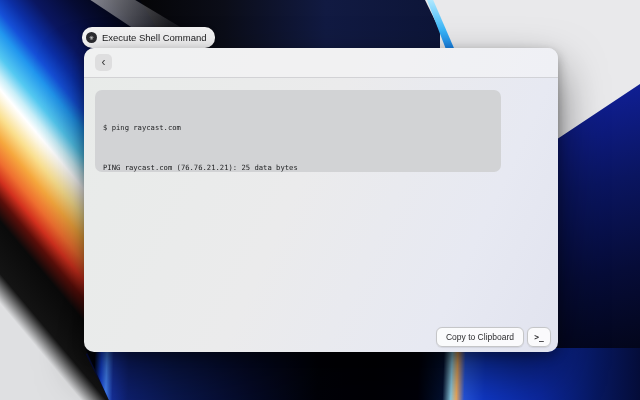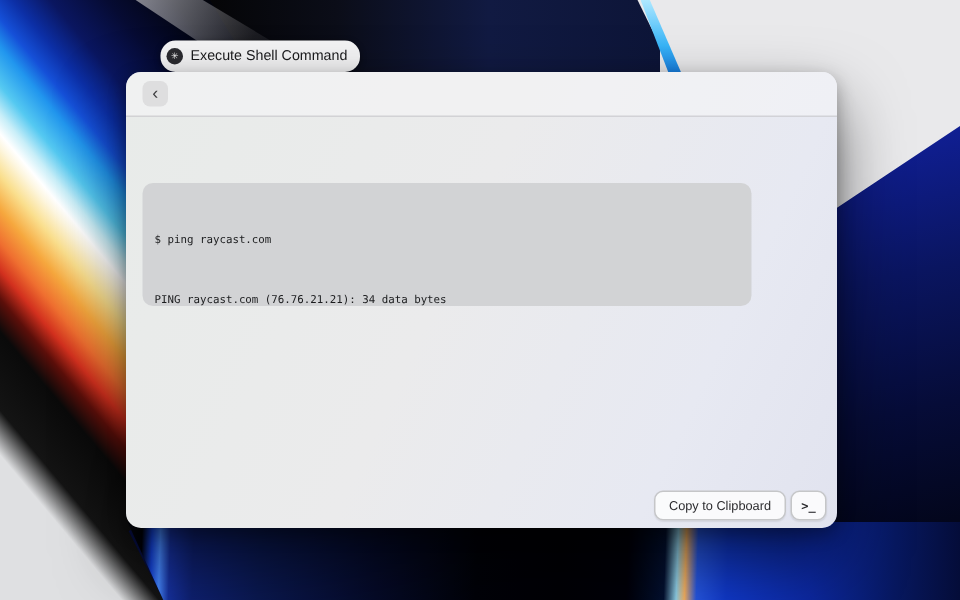--- a/index.html
+++ b/index.html
@@ -47,21 +47,21 @@
       #000008 60%, #031030 64.5%, #8fd0e8 66%, #f5b060 67%, #2555e0 68.4%,
       #1038c8 72%, #0c28a0 82%, #071860 92%, #040c38 100%);
   }
 
   
   .cmd-pill {
     position:absolute; left:82px; top:27px; height:21px;
     display:flex; align-items:center; gap:5px; padding:0 8px 0 4px;
     background:#f3f3f4; border-radius:10px;
     box-shadow:0 1px 4px rgba(0,0,0,0.4);
-    font-size:9.5px; font-weight:500; color:#1a1a1c; cursor:default;margin-left:25px;
+    font-size:9.5px; font-weight:500; color:#1a1a1c; cursor:default;
   }
   .pill-icon {
     width:11px; height:11px; border-radius:50%;
     background:#2b2b30; color:#f2f2f2; font-size:6px;
     display:flex; align-items:center; justify-content:center; line-height:1;
   }
 
   
   .window {
     position:absolute; left:84px; top:48px; width:474px; height:304px;
@@ -78,21 +78,21 @@
     width:17px; height:17px; border:none; border-radius:5px;
     background:#dededf; color:#3c3c3e; font-size:12px; line-height:15px;
     display:flex; align-items:center; justify-content:center;
     cursor:pointer; padding:0 0 1px 0; font-family:inherit;
   }
   .terminal-box {
     position:absolute; left:11px; top:42px; width:406px; height:82px;
     border-radius:7px; background:#d2d3d5; padding:5px 8px;
     font-family:"DejaVu Sans Mono", monospace;
     font-size:7.2px; line-height:13.2px; color:#1b1c1e;
-    white-space:pre; overflow:hidden;margin-top:32px;
+    white-space:pre; overflow:hidden;
   }
   .window-footer {
     position:absolute; right:7px; bottom:5px; display:flex; gap:3px;
   }
   .footer-btn {
     height:20px; border:1px solid #c5c6c8; border-radius:6px;
     background:rgba(252,252,253,0.92); color:#2b2b2e;
     font-size:8.5px; font-weight:400; font-family:inherit;
     display:flex; align-items:center; justify-content:center;
     padding:0 9px; cursor:pointer;
@@ -124,21 +124,21 @@
   <div class="window">
 
     <div class="window-header">
       <button class="back-btn">
         <span>‹</span>
       </button>
     </div>
 
     <div class="terminal-box">
       <div class="term-line">$ ping raycast.com</div>
-      <div class="term-line">PING raycast.com (76.76.21.21): 34 data bytes</div>
+      <div class="term-line">PING raycast.com (76.76.21.21): 25 data bytes</div>
       
       
       
       
     </div>
 
     <div class="window-footer">
       <button class="footer-btn">Copy to Clipboard</button>
       <button class="footer-btn icon-btn">
         <span>&gt;_</span>

